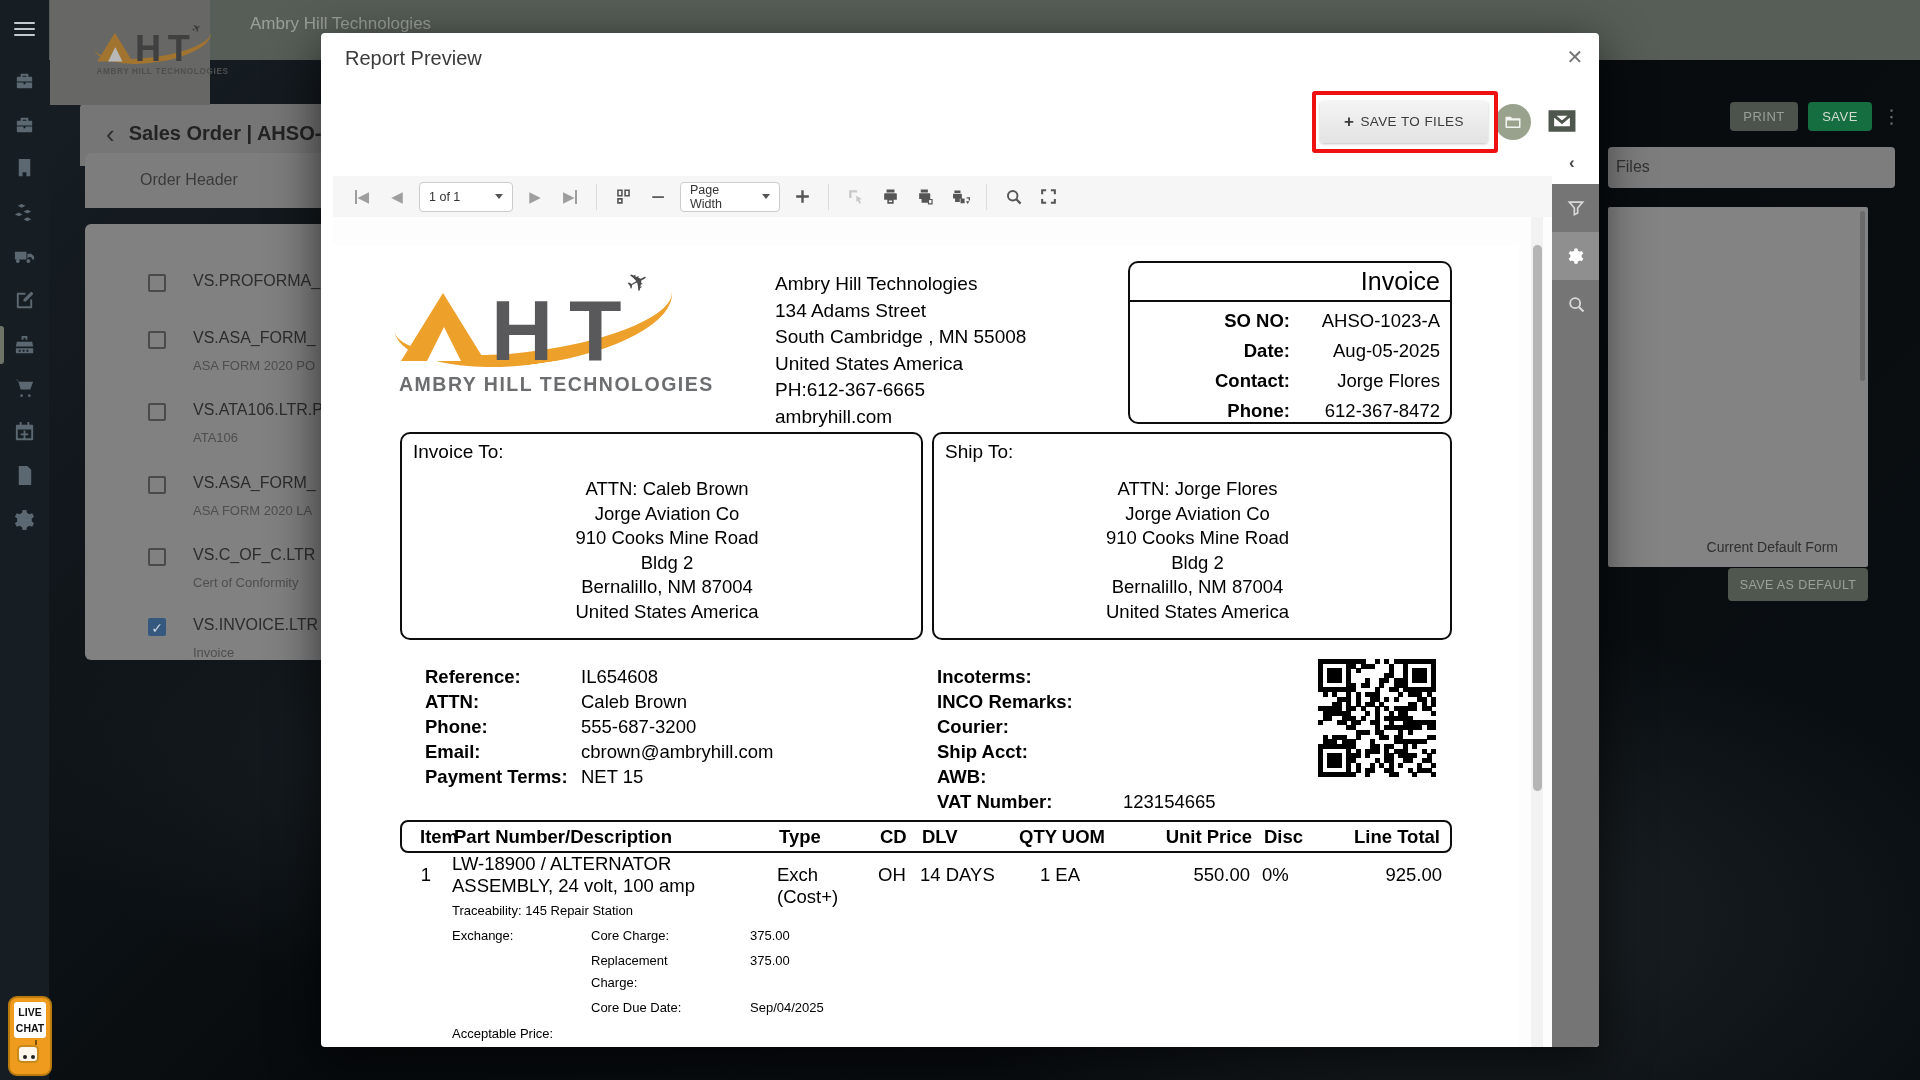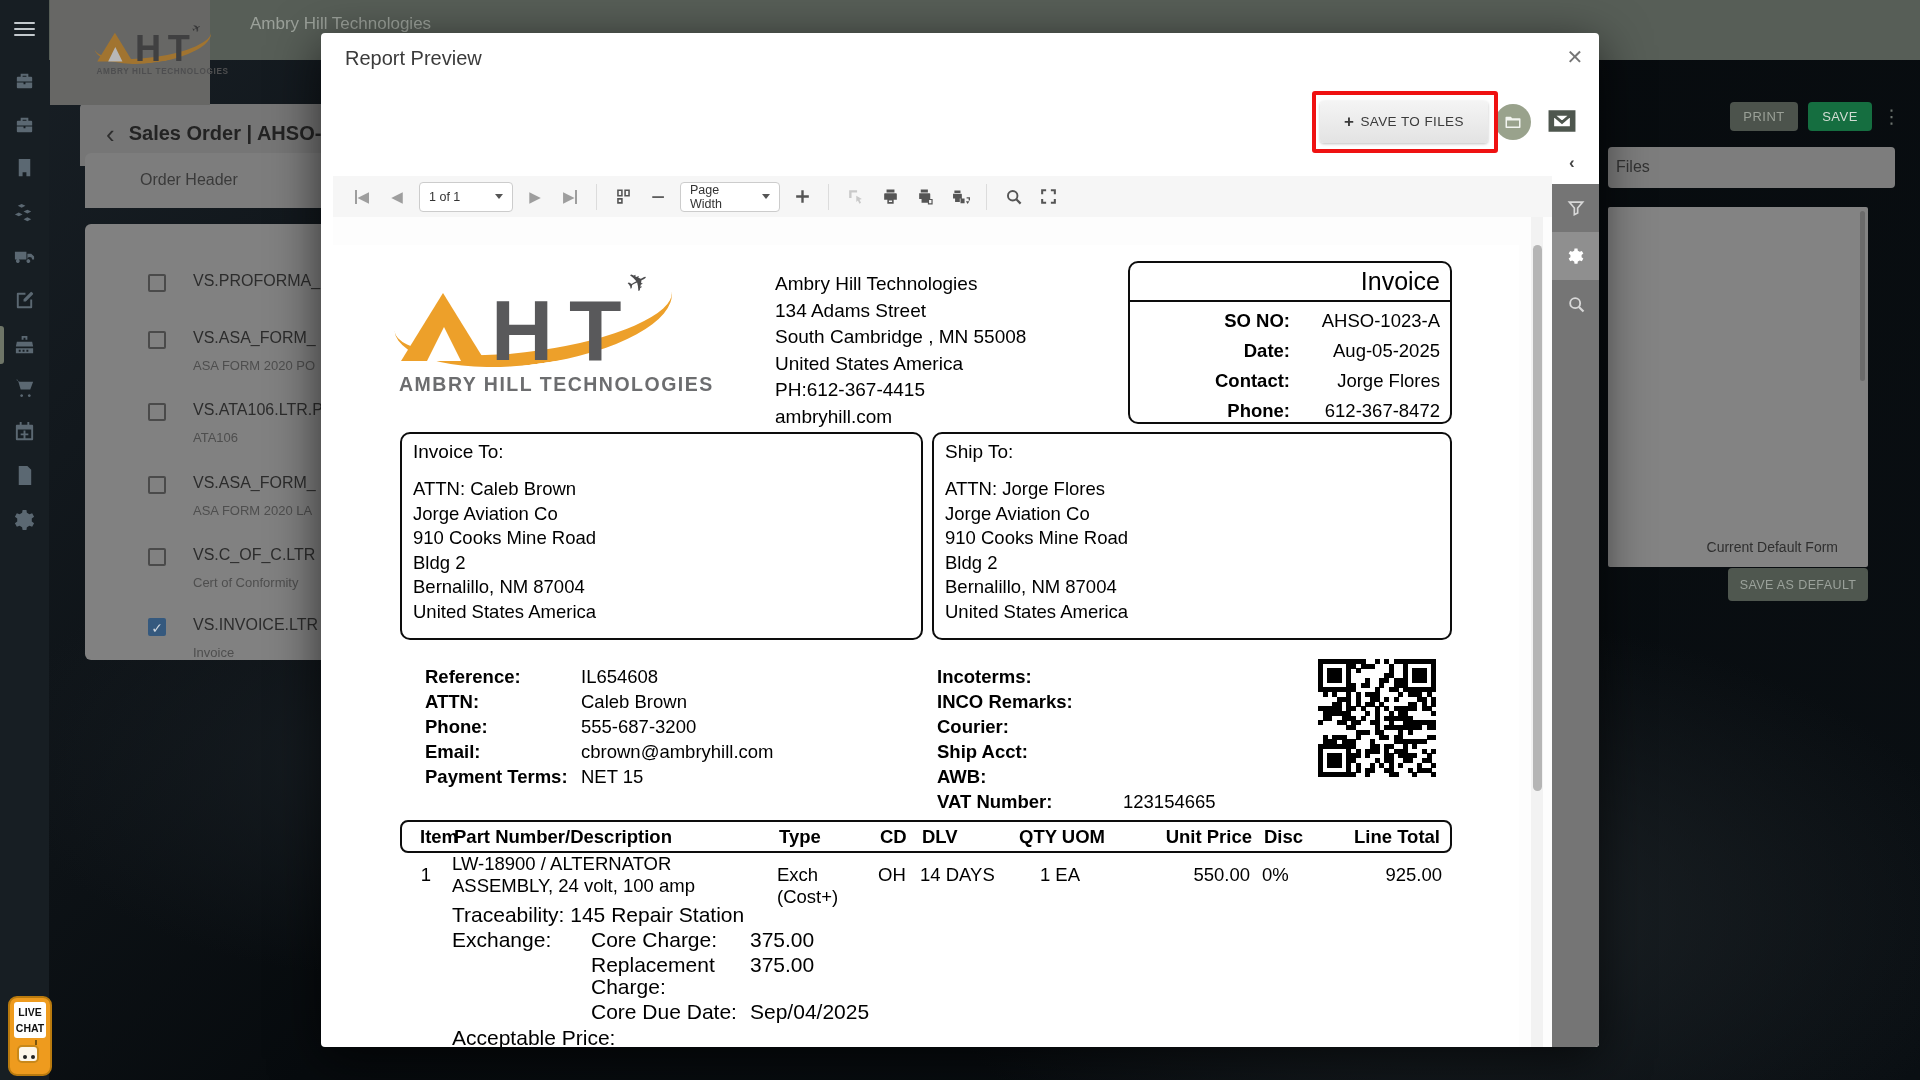--- a/index.html
+++ b/index.html
@@ -135,33 +135,33 @@
 
   
   .page .abs { position:absolute; white-space:nowrap; }
   .inv-company div { font-size:19px; line-height:26.5px; }
   .inv-box { position:absolute; border:2.5px solid #0d0d0d; border-radius:10px; }
   .invbox-title { text-align:right; font-size:25px; padding:4px 10px 4px 0; border-bottom:2.5px solid #0d0d0d; }
   .invbox-row { display:flex; font-size:18.5px; margin-top:8px; }
   .invbox-row .l { width:160px; text-align:right; font-weight:bold;}
   .invbox-row .v { flex:1; text-align:right; padding-right:10px; }
   .addr-title { font-size:19px; padding:7px 0 0 11px; }
-  .addr-lines { font-size:18.5px; line-height:24.5px; padding:14px 0 0 11px; }
+  .addr-lines { font-size:18.5px; line-height:24.5px; padding:14px 0 0 11px;text-align:center; }
   .ref-label { font-weight:bold; font-size:18.5px; }
   .ref-val { font-size:18.5px; }
   .qr { position:absolute; background:#fff; }
   .qr i { position:absolute; background:#000; }
 
   .itable-head { position:absolute; left:67px; top:575px; width:1052px; height:33px;
     border:2.5px solid #0d0d0d; border-radius:8px; display:grid; align-items:center;
     grid-template-columns:52px 310px 116px 42px 86px 108px 140px 64px 1fr; font-weight:bold; font-size:18.5px; }
   .itable-row { position:absolute; left:67px; top:608px; width:1052px; display:grid;
     grid-template-columns:52px 310px 116px 42px 86px 108px 140px 64px 1fr; font-size:18.5px; }
   .tr-right { text-align:right; padding-right:4px; }
-  .detail { font-size:21px; }
+  .detail { font-size:13px; }
 </style>
 </head>
 <body>
 
 <div class="app">
   <div class="content-bg"></div>
   <div class="topbar"></div>
 
   <div class="logo-box">
     <div class="aht small">
@@ -391,21 +391,21 @@
         <div class="lt">T</div>
         <div class="plane">✈</div>
         <div class="caption">AMBRY HILL TECHNOLOGIES</div>
       </div>
 
       <div class="abs inv-company" style="left:442px; top:26px">
         <div>Ambry Hill Technologies</div>
         <div>134 Adams Street</div>
         <div>South Cambridge , MN  55008</div>
         <div>United States America</div>
-        <div>PH:612-367-4415</div>
+        <div>PH:612-367-6665</div>
         <div>ambryhill.com</div>
       </div>
 
       <div class="inv-box" style="left:795px; top:16px; width:324px; height:163px">
         <div class="invbox-title">Invoice</div>
         <div class="invbox-row">
             <span class="l">SO NO:</span>
             <span class="v">AHSO-1023-A</span>
           </div>
         <div class="invbox-row">

